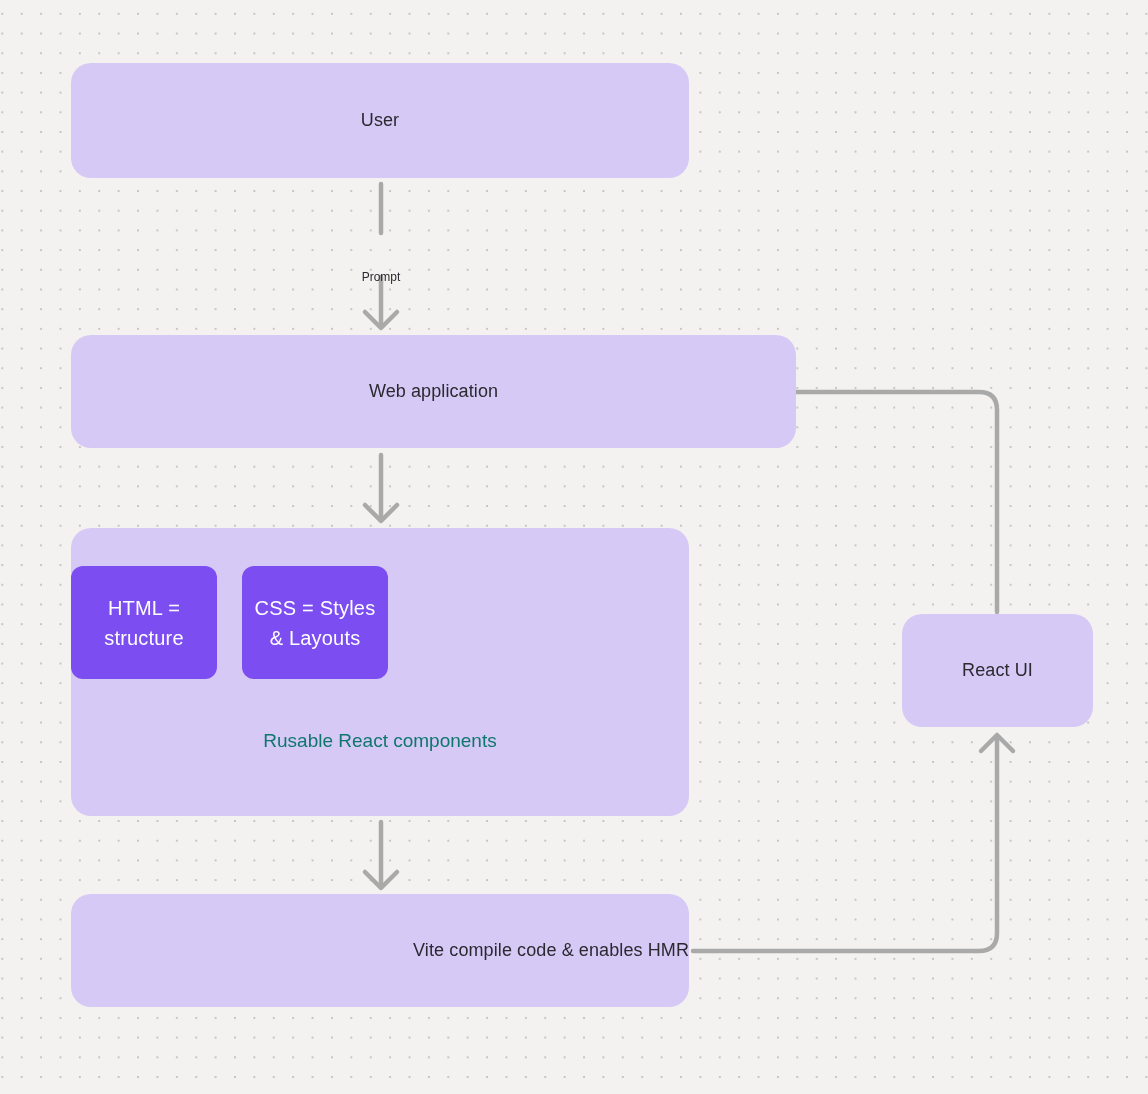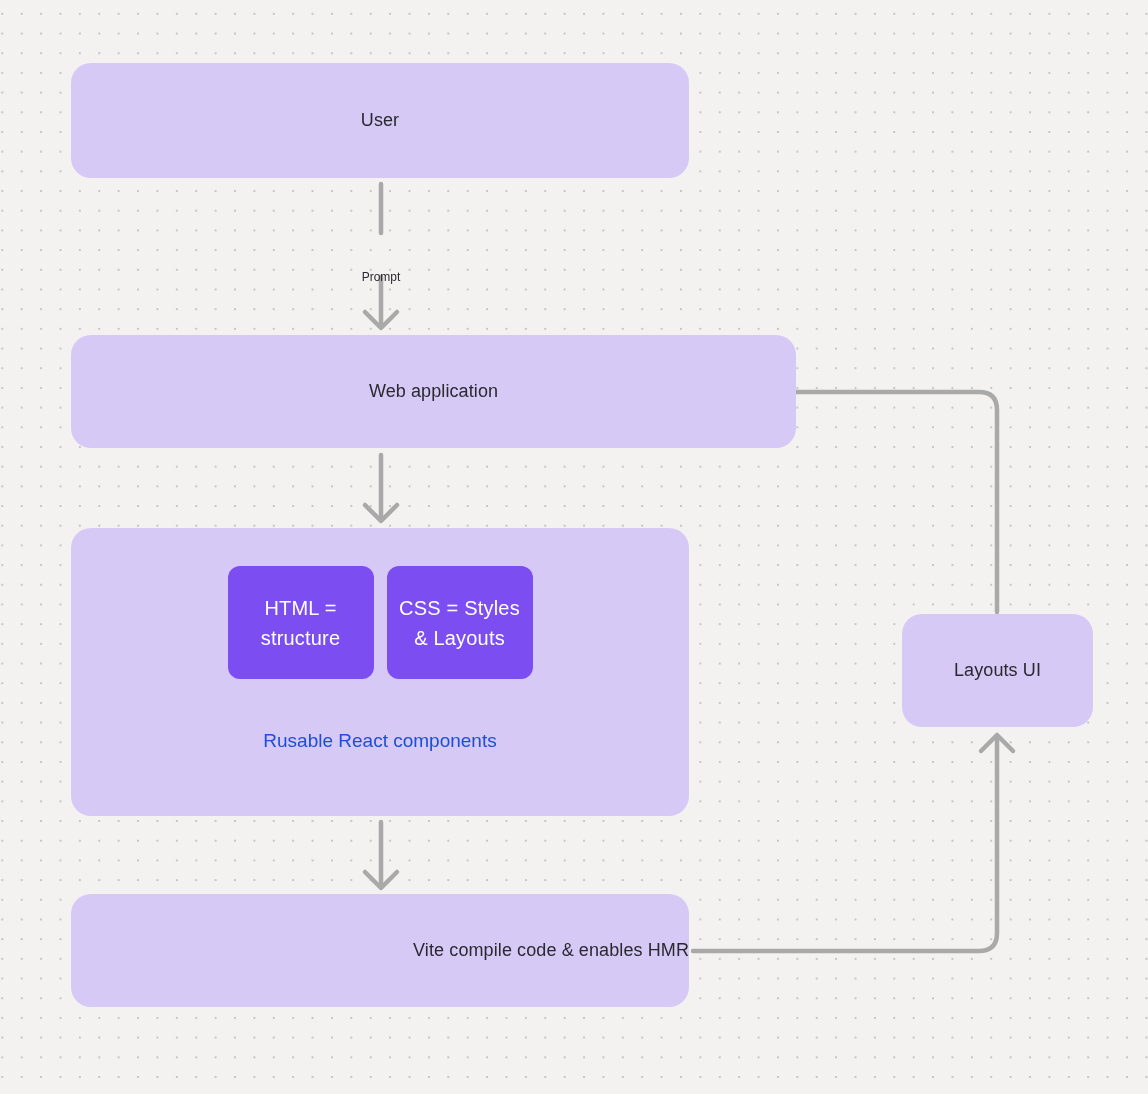--- a/index.html
+++ b/index.html
@@ -38,22 +38,21 @@
                         flex-direction: column; justify-content: flex-start; }
   #node-vite          { left: 71px;  top: 894px; width: 618px; height: 113px; justify-content: flex-end; }
   #node-render-ui     { left: 902px; top: 614px; width: 191px; height: 113px; }
 
   .cards-row {
     position: absolute;
     top: 38px;
     left: 0;
     width: 100%;
     display: flex;
-    justify-content: center;
-    gap: 13px;
+    gap: 25px;
   }
   .card {
     width: 146px;
     height: 113px;
     background: #7c4df0;
     border-radius: 12px;
     display: flex;
     flex-direction: column;
     align-items: center;
     justify-content: center;
@@ -65,21 +64,21 @@
     line-height: 30px;
     letter-spacing: 0.2px;
   }
   .container-caption {
     position: absolute;
     top: 202px;
     left: 0;
     width: 100%;
     text-align: center;
     font-size: 19px;
-    color: #1d4ed8;
+    color: #0f766e;
   }
   .edge-label {
     position: absolute;
     left: 381px;
     top: 251px;
     transform: translateX(-50%);
     font-size: 12px;
     color: #2b2930;
     white-space: nowrap;
     margin-top: 19px;
@@ -148,16 +147,16 @@
       </div>
     </div>
     <div class="container-caption">Rusable React components</div>
   </div>
 
   <div class="node" id="node-vite">
     <span class="node-label">Vite compile code &amp; enables HMR</span>
   </div>
 
   <div class="node" id="node-render-ui">
-    <span class="node-label">Layouts UI</span>
+    <span class="node-label">React UI</span>
   </div>
 
 </div>
 
 </body></html>

